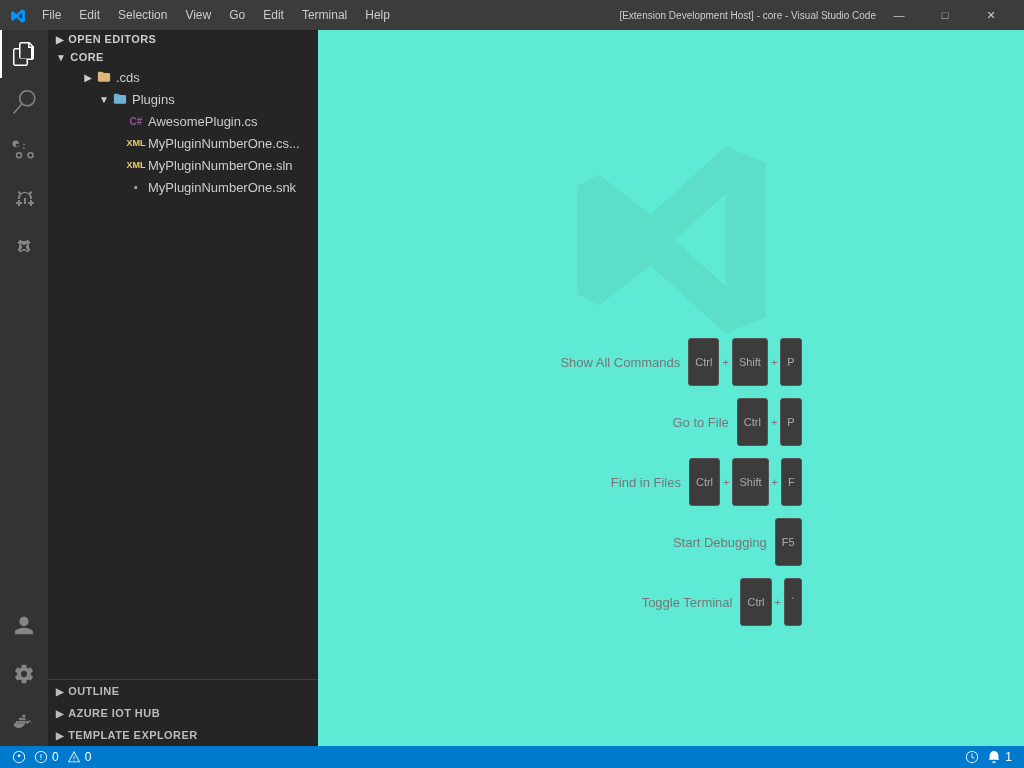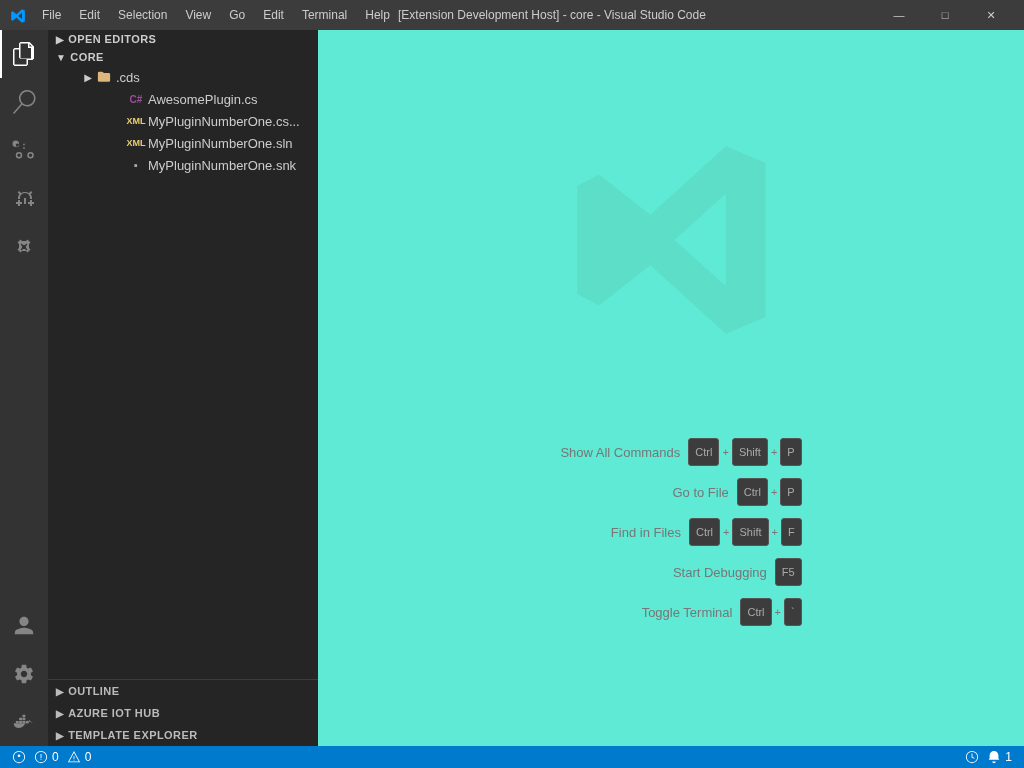--- a/index.html
+++ b/index.html
@@ -20,23 +20,23 @@
       height: 30px;
       background: #3c3c3c;
       display: flex;
       align-items: center;
       justify-content: space-between;
       padding: 0 10px;
       flex-shrink: 0;
     }
     #titlebar .title {
       color: #cccccc;
-      font-size: 12px;
+      font-size: 10px;
       flex: 1;
-      text-align: left;
+      text-align: right;
     }
     #titlebar .menus {
       display: flex;
       align-items: center;
       gap: 2px;
     }
     #titlebar .menu-item {
       padding: 2px 8px;
       font-size: 12px;
       color: #cccccc;
@@ -234,21 +234,21 @@
     }
     .shortcut-keys {
       display: flex;
       align-items: center;
       gap: 3px;
     }
     .key-badge {
       background: #3c3c3c;
       border: 1px solid #555;
       border-radius: 3px;
-      padding: 7px 6px;
+      padding: 17px 6px;
       font-size: 11px;
       color: #aaaaaa;
     }
     .key-plus {
       color: #777777;
       font-size: 11px;
     }
 
     
     #statusbar {
@@ -380,20 +380,32 @@
         <span class="tree-icon folder-icon">
           <svg width="14" height="14" viewBox="0 0 16 16" fill="#dcb67a">
               <path d="M1 3.5A1.5 1.5 0 0 1 2.5 2h2.764c.958 0 1.76.56 2.311 1.188l.149.175a.5.5 0 0 0 .386.137H13.5A1.5 1.5 0 0 1 15 5v7a1.5 1.5 0 0 1-1.5 1.5h-11A1.5 1.5 0 0 1 1 12V3.5z"></path>
             </svg>
         </span>
         <span class="tree-label">.cds</span>
       </div>
 
 
 
+      <div class="tree-item">
+        <span class="tree-indent"></span>
+        <span class="tree-indent"></span>
+        <span class="tree-indent"></span>
+        <span class="tree-arrow open"></span>
+        <span class="tree-icon">
+          <svg width="14" height="14" viewBox="0 0 16 16" fill="#6fb3d2">
+              <path d="M1 3.5A1.5 1.5 0 0 1 2.5 2h2.764c.958 0 1.76.56 2.311 1.188l.149.175a.5.5 0 0 0 .386.137H13.5A1.5 1.5 0 0 1 15 5v7a1.5 1.5 0 0 1-1.5 1.5h-11A1.5 1.5 0 0 1 1 12V3.5z"></path>
+            </svg>
+        </span>
+        <span class="tree-label">Plugins</span>
+      </div>
 
       <div class="tree-item">
         <span class="tree-indent"></span>
         <span class="tree-indent"></span>
         <span class="tree-indent"></span>
         <span class="tree-indent"></span>
         <span class="tree-arrow leaf"></span>
         <span class="tree-icon" style="color:#9b4f96;font-size:10px;font-weight:bold;">C#</span>
         <span class="tree-label">AwesomePlugin.cs</span>
       </div>

